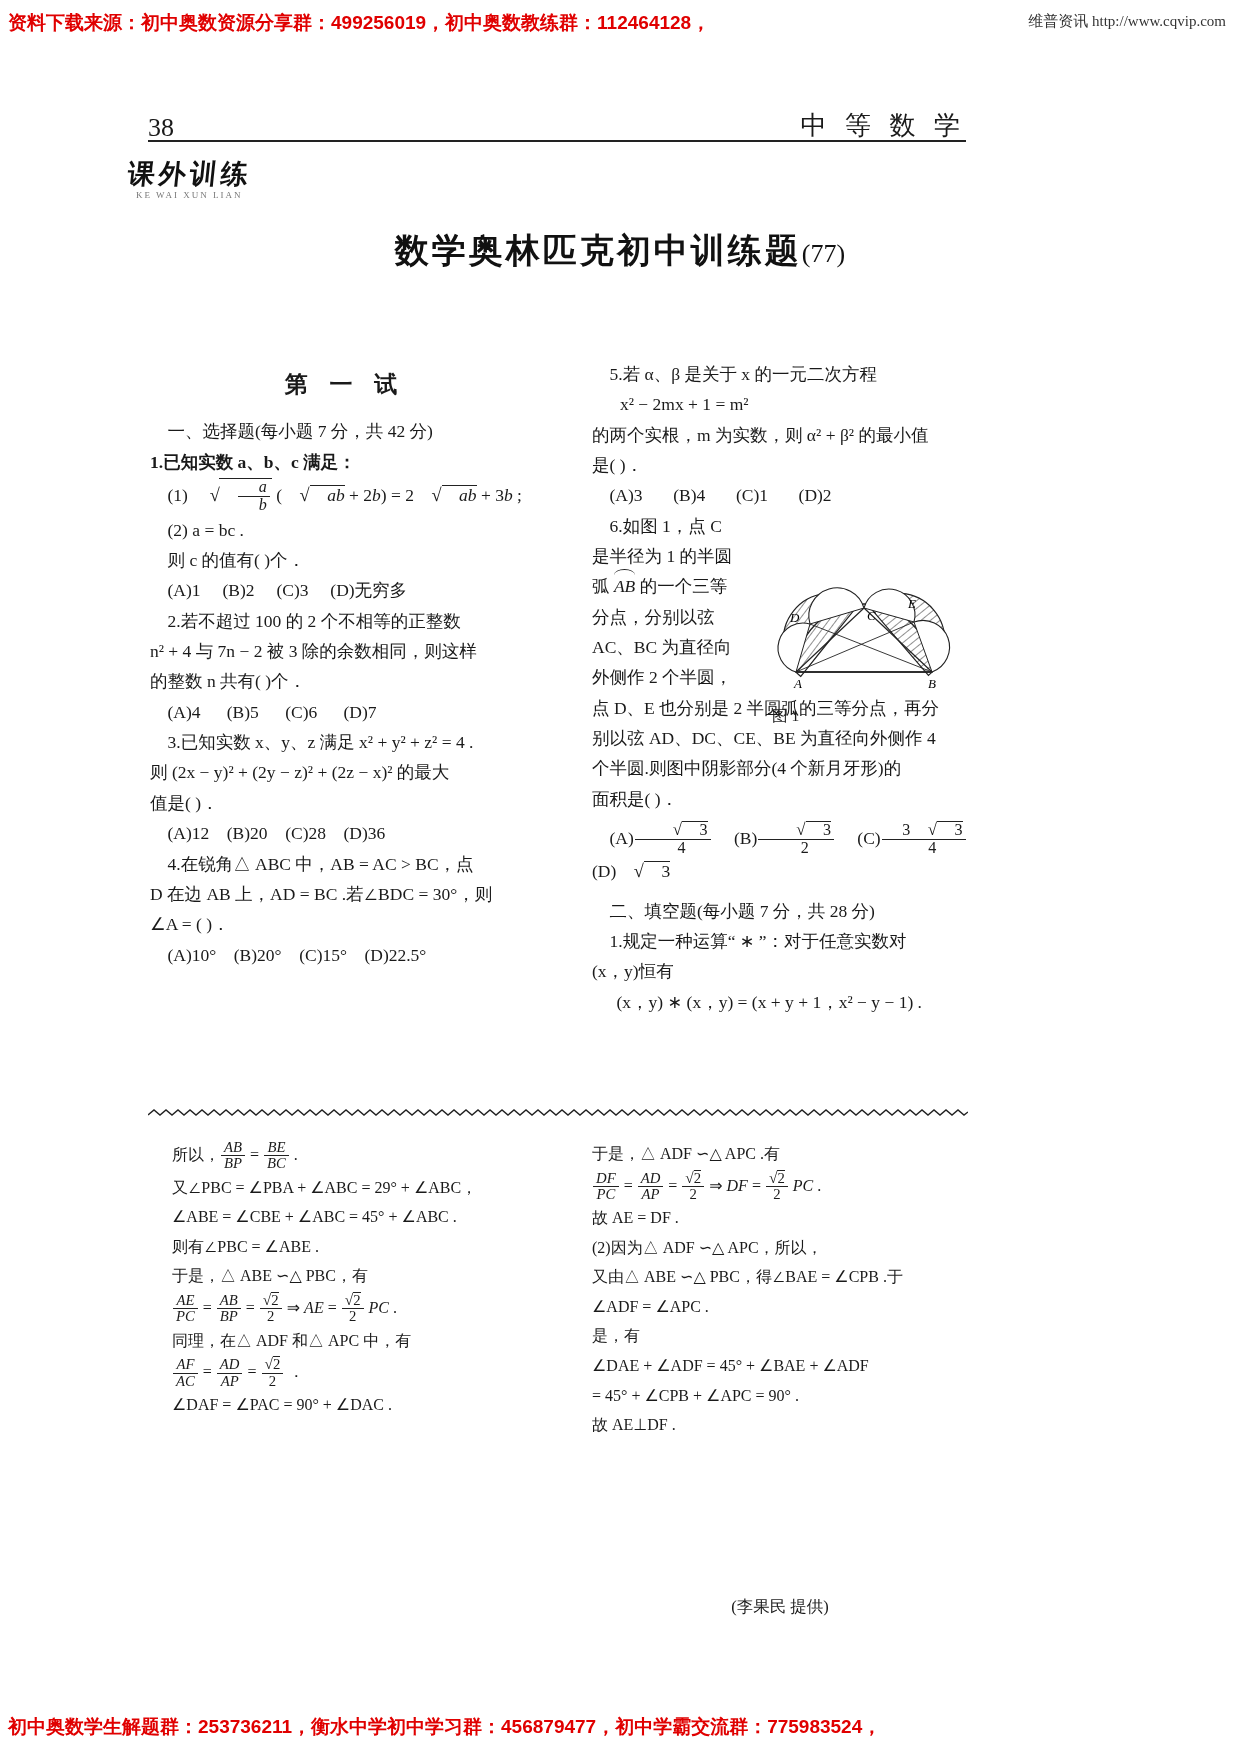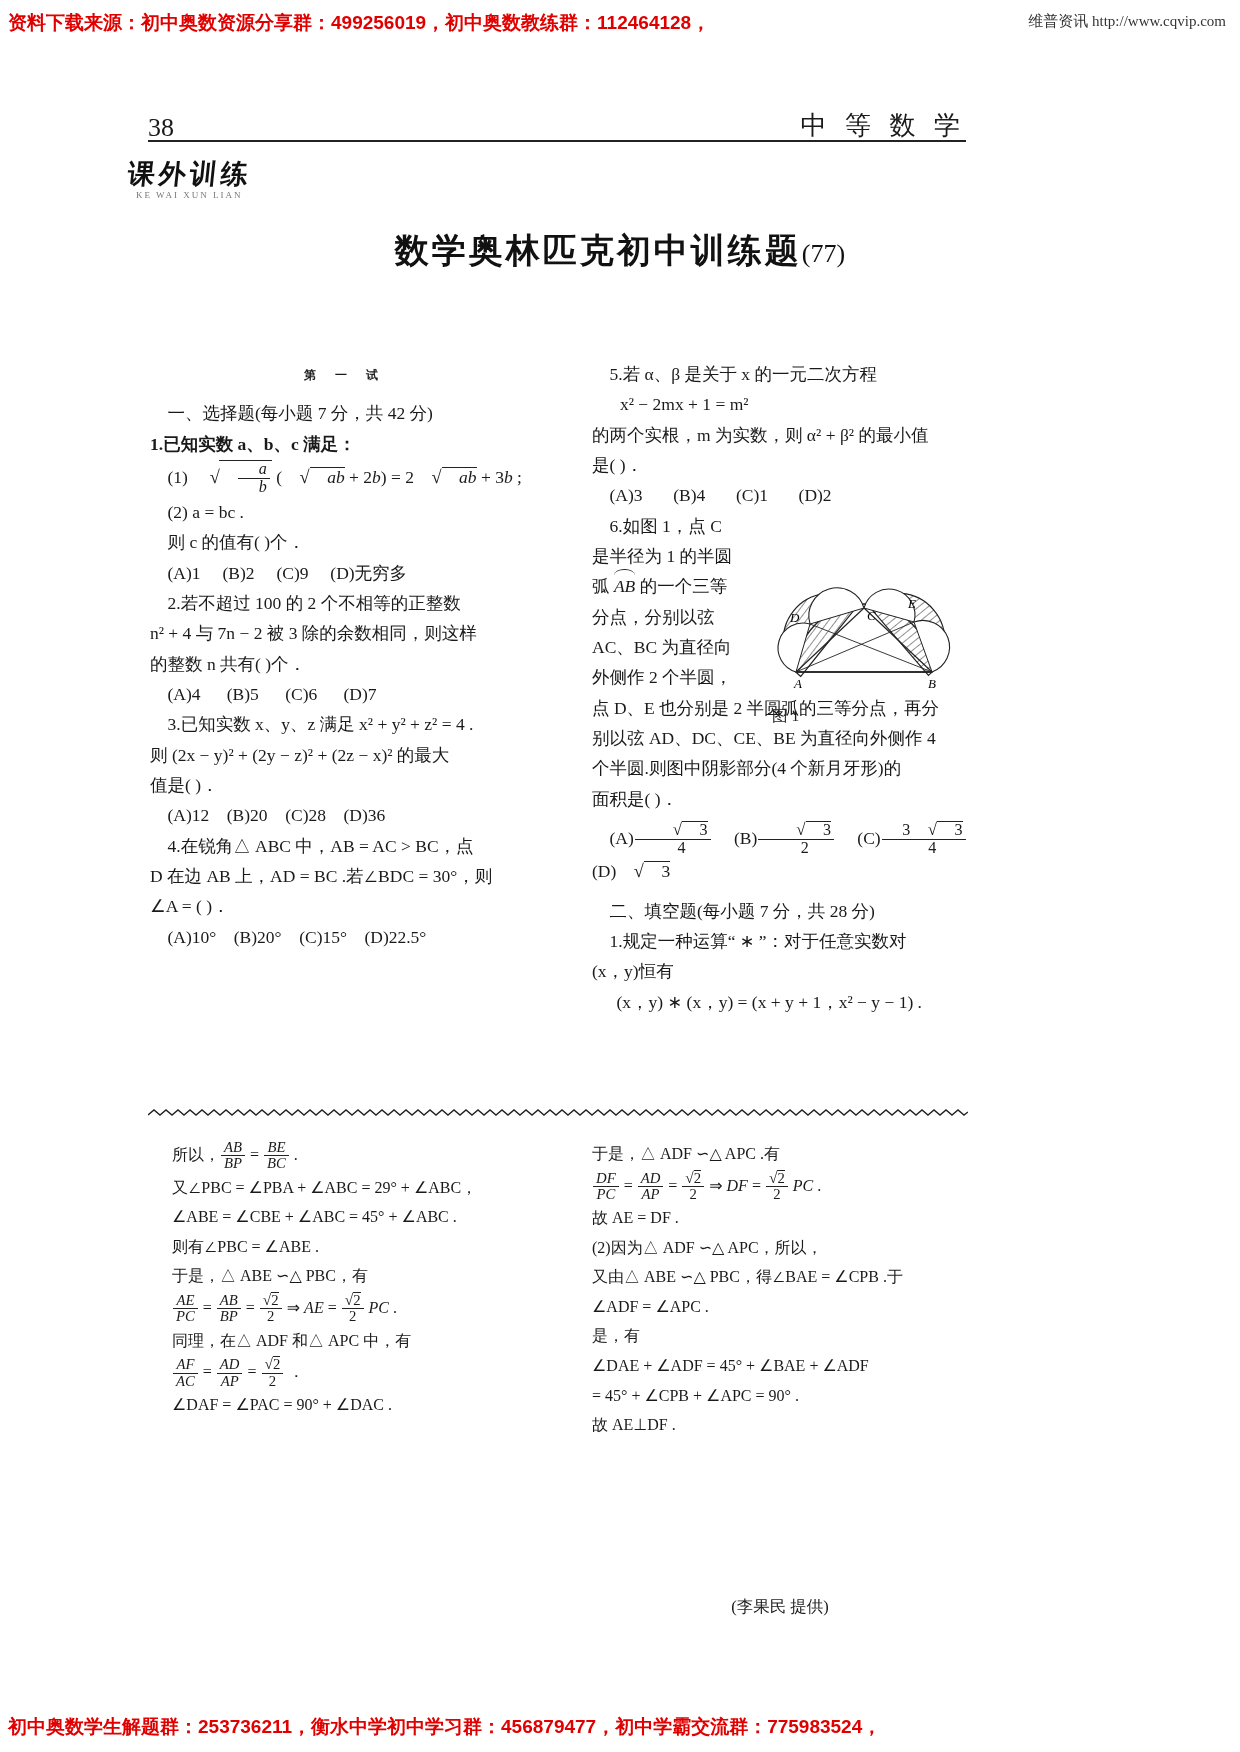--- a/index.html
+++ b/index.html
@@ -113,21 +113,21 @@
     font-size: 17.5px;
     line-height: 1.62;
     text-align: justify;
   }
   .col-left { left: 150px; }
   .col-right { left: 592px; }
 
   .subtitle {
     text-align: center;
     font-weight: bold;
-    font-size: 12px;
+    font-size: 23px;
     letter-spacing: 8px;
     margin: 6px 0 14px 0;
   }
   p { margin: 0 0 2px 0; }
   .ind1 { text-indent: 1em; }
   .b { font-weight: bold; }
   i, .it { font-family: "Liberation Serif", serif; font-style: italic; }
   .mt { font-family: "Liberation Serif", serif; }
 
   
@@ -236,21 +236,21 @@
     <p style="text-indent:1em;">
       (1)&nbsp;<span class="rad"><span class="sym">√</span><span class="bar"><span class="frac"><span class="n"><i>a</i></span><span class="d"><i>b</i></span></span></span></span>
       (<span class="rad"><span class="sym">√</span><span class="ovl"><i>ab</i></span></span> + 2<i>b</i>) = 2<span class="rad"><span class="sym">√</span><span class="ovl"><i>ab</i></span></span> + 3<i>b</i> ;
     </p>
 
     <p style="text-indent:1em;">(2) a = bc .</p>
     <p class="ind1">则 c 的值有(    )个．</p>
     <p class="ind1">
       <span>(A)1</span>&nbsp;&nbsp;&nbsp;&nbsp;
       <span>(B)2</span>&nbsp;&nbsp;&nbsp;&nbsp;
-      <span>(C)9</span>&nbsp;&nbsp;&nbsp;&nbsp;
+      <span>(C)3</span>&nbsp;&nbsp;&nbsp;&nbsp;
       <span>(D)无穷多</span>
     </p>
 
     <p class="ind1">2.若不超过 100 的 2 个不相等的正整数</p>
     <p>n² + 4 与 7n − 2 被 3 除的余数相同，则这样</p>
     <p>的整数 n 共有(    )个．</p>
     <p class="ind1">
       <span>(A)4</span>&nbsp;&nbsp;&nbsp;&nbsp;&nbsp;
       <span>(B)5</span>&nbsp;&nbsp;&nbsp;&nbsp;&nbsp;
       <span>(C)6</span>&nbsp;&nbsp;&nbsp;&nbsp;&nbsp;

